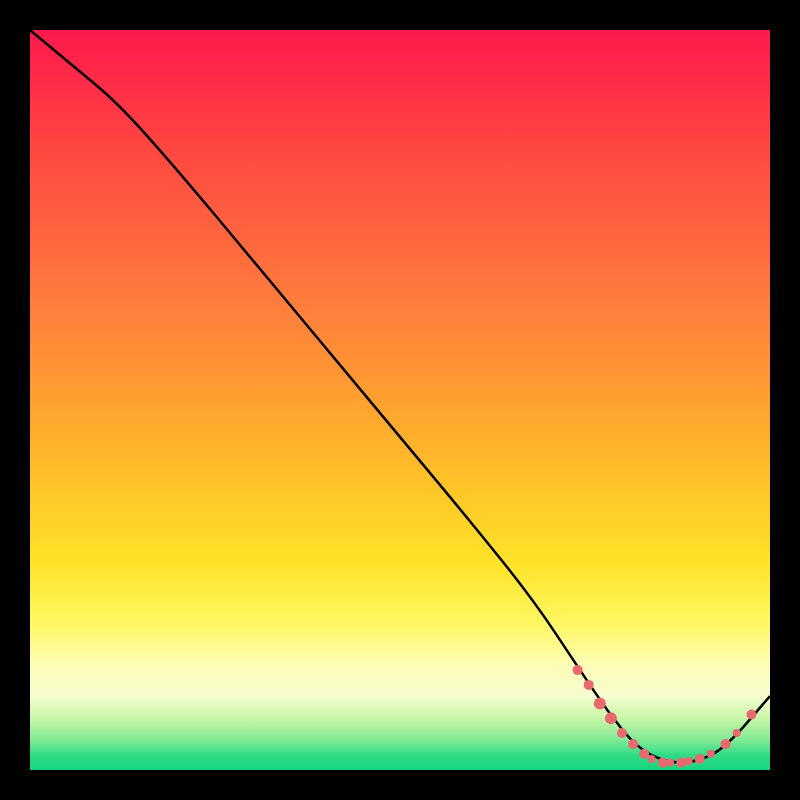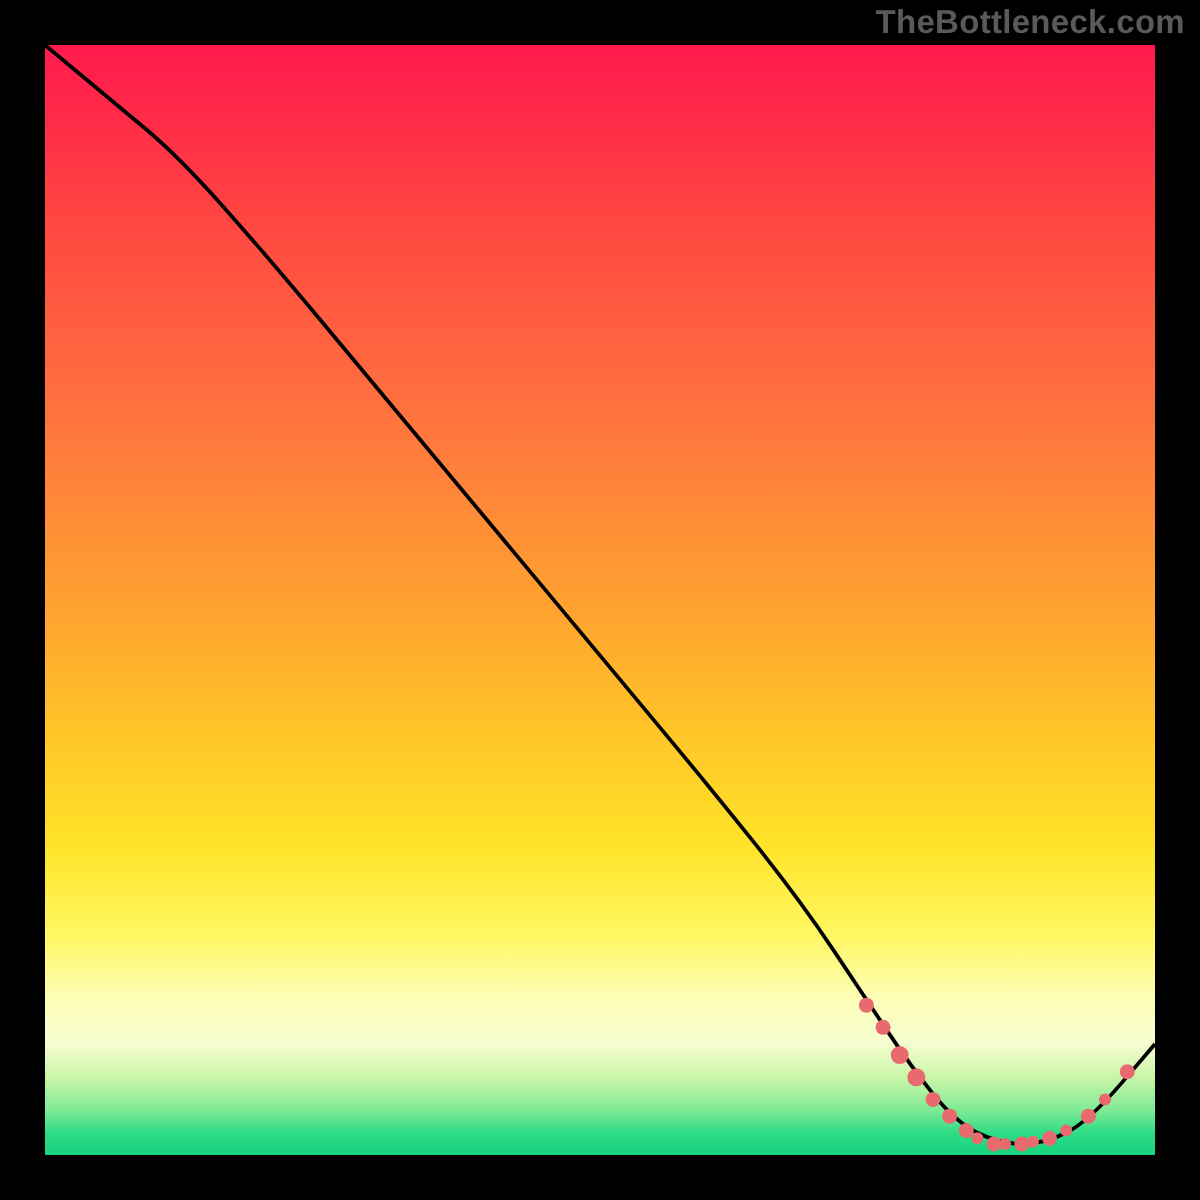--- a/index.html
+++ b/index.html
@@ -59,21 +59,20 @@
     top: 0;
     width: 740px;
     height: 740px;
     z-index: 2;
   }
 </style>
 </head>
 <body>
 
 <div class="frame">
-  <div class="watermark">TheBottleneck.com</div>
   <div class="plot">
     <svg class="curve" viewBox="0 0 740 740">
       <g id="curve-group">
           <path d="M 0.0 0.0 Q 0.0 0.0 22.2 18.5 Q 44.4 37.0 66.6 55.5 Q 88.8 74.0 118.4 107.3 Q 148.0 140.6 185.0 185.0 Q 222.0 229.4 259.0 273.8 Q 296.0 318.2 333.0 362.6 Q 370.0 407.0 407.0 451.4 Q 444.0 495.8 473.6 532.8 Q 503.2 569.8 525.4 603.1 Q 547.6 636.4 562.4 658.6 Q 577.2 680.8 592.0 699.3 Q 606.8 717.8 621.6 725.2 Q 636.4 732.6 651.2 732.6 Q 666.0 732.6 680.8 725.2 Q 695.6 717.8 717.8 691.9 T 740.0 666.0" fill="none" stroke="#000000" stroke-width="2.5"></path>
         </g>
       <g id="marker-group">
           <circle cx="547.6" cy="640.1" r="5" fill="#e86a6e"></circle>
           <circle cx="558.7" cy="654.9" r="5" fill="#e86a6e"></circle>
           <circle cx="569.8" cy="673.4" r="6" fill="#e86a6e"></circle>
           <circle cx="580.9" cy="688.2" r="6" fill="#e86a6e"></circle>

